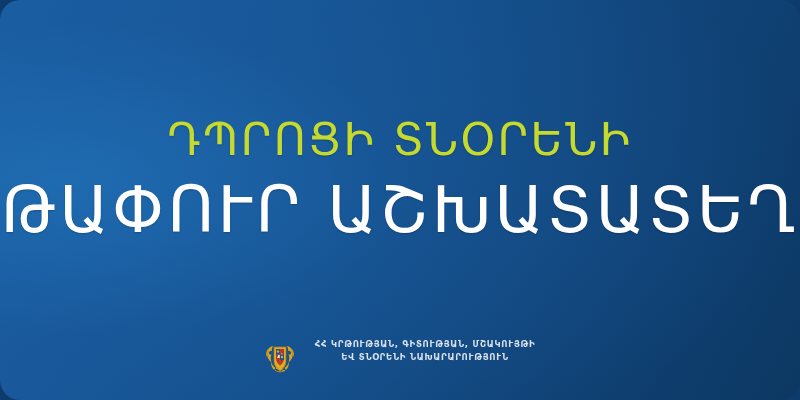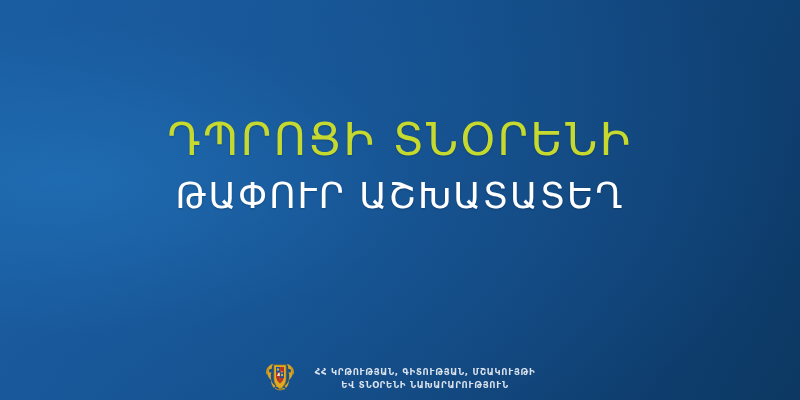--- a/index.html
+++ b/index.html
@@ -11,20 +11,21 @@
   #banner {
     position: relative;
     width: 800px;
     height: 400px;
     overflow: hidden;
     font-family: "DejaVu Sans", "Liberation Sans", sans-serif;
     
     background:
       radial-gradient(130% 115% at 8% 45%, rgba(32,110,180,0.85) 0%, rgba(26,92,159,0.45) 34%, rgba(13,59,107,0) 72%),
       linear-gradient(118deg, #1b5ea3 0%, #185799 22%, #144e8a 46%, #114479 68%, #0e3d6d 86%, #0c3862 100%);
+    border-radius: 20px;
   }
 
   
   .headline {
     position: absolute;
     left: 0;
     right: 0;
     top: 118px;
     text-align: center;
     line-height: 1.0;
@@ -37,34 +38,34 @@
     letter-spacing: 0.055em;
   }
   .line-1 {
     color: #c5d92f;
     font-size: 44px;
     margin-bottom: 16px;
     text-shadow: 0 1px 2px rgba(0,0,0,0.18);
   }
   .line-2 {
     color: #ffffff;
-    font-size: 36px;
+    font-size: 64px;
     text-shadow: 0 1px 2px rgba(0,0,0,0.20);
     text-align: center;
   }
 
   
   .footer {
     position: absolute;
     left: 0;
     right: 0;
     bottom: 8px;
     height: 54px;
     display: flex;
-    align-items: flex-end;
+    align-items: flex-start;
     justify-content: center;
     gap: 20px;
   }
   .emblem {
     width: 30px;
     height: 36px;
     flex: 0 0 auto;
     display: block;
   }
   .ministry {

